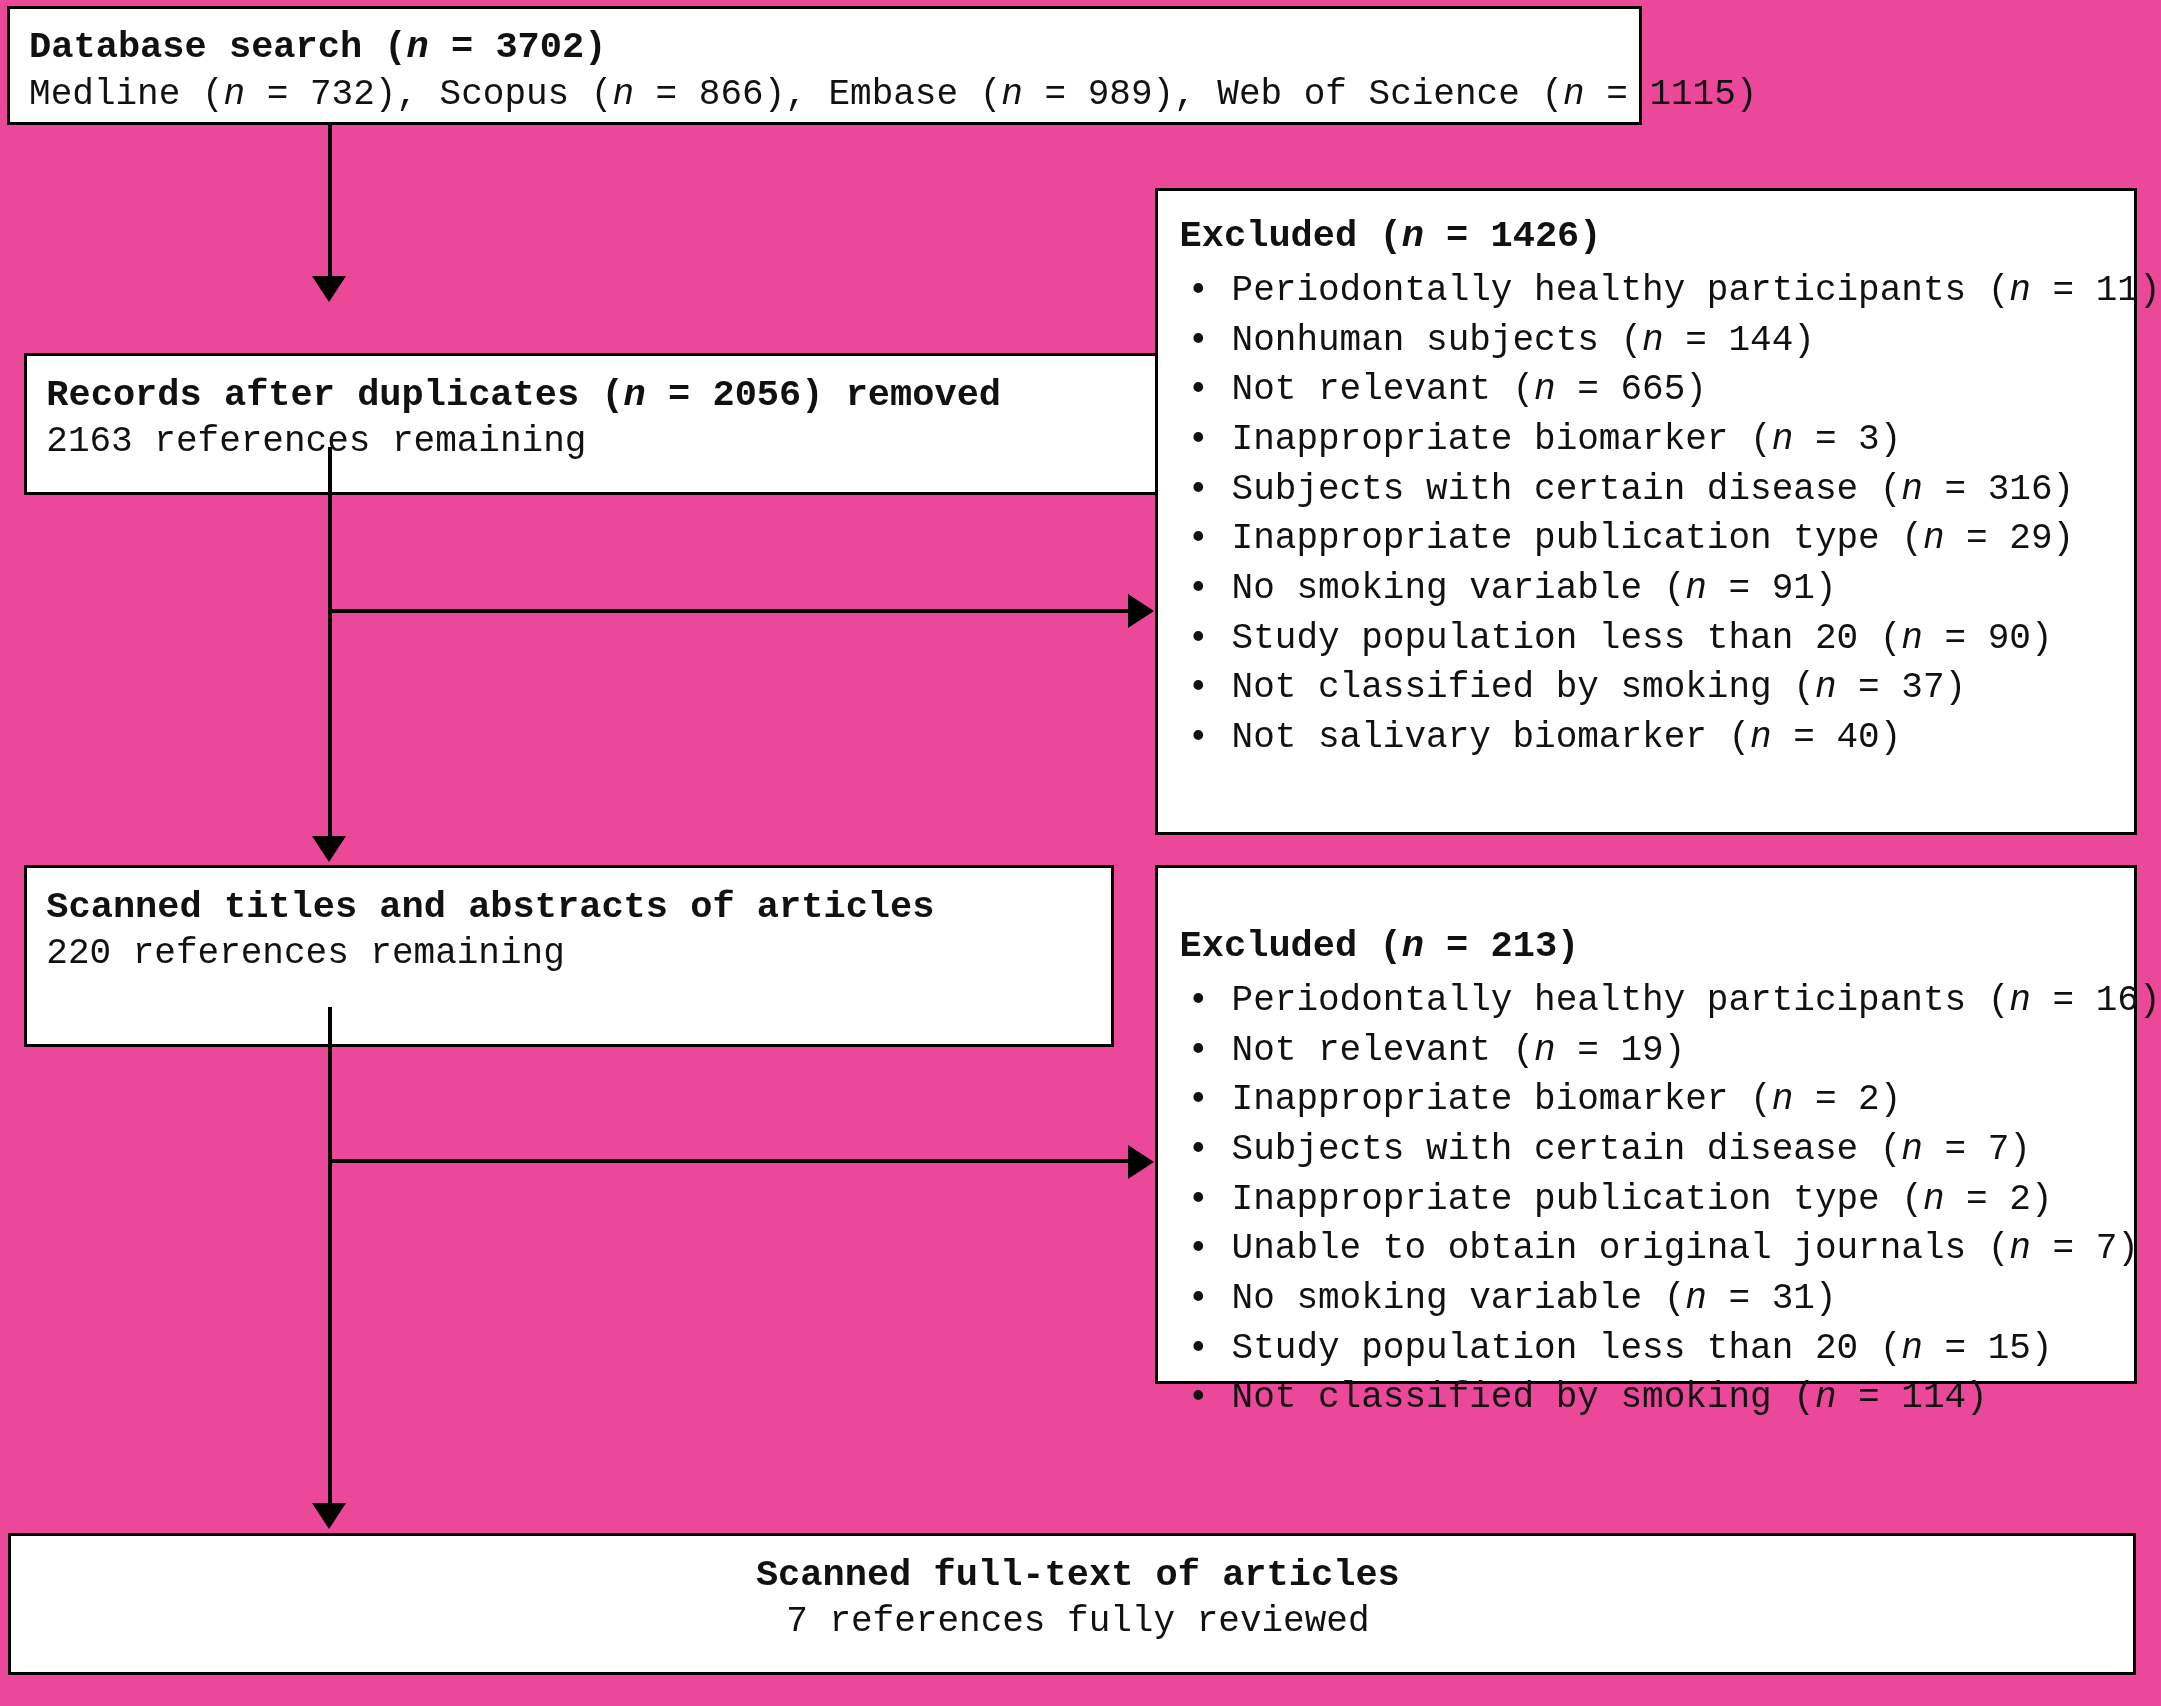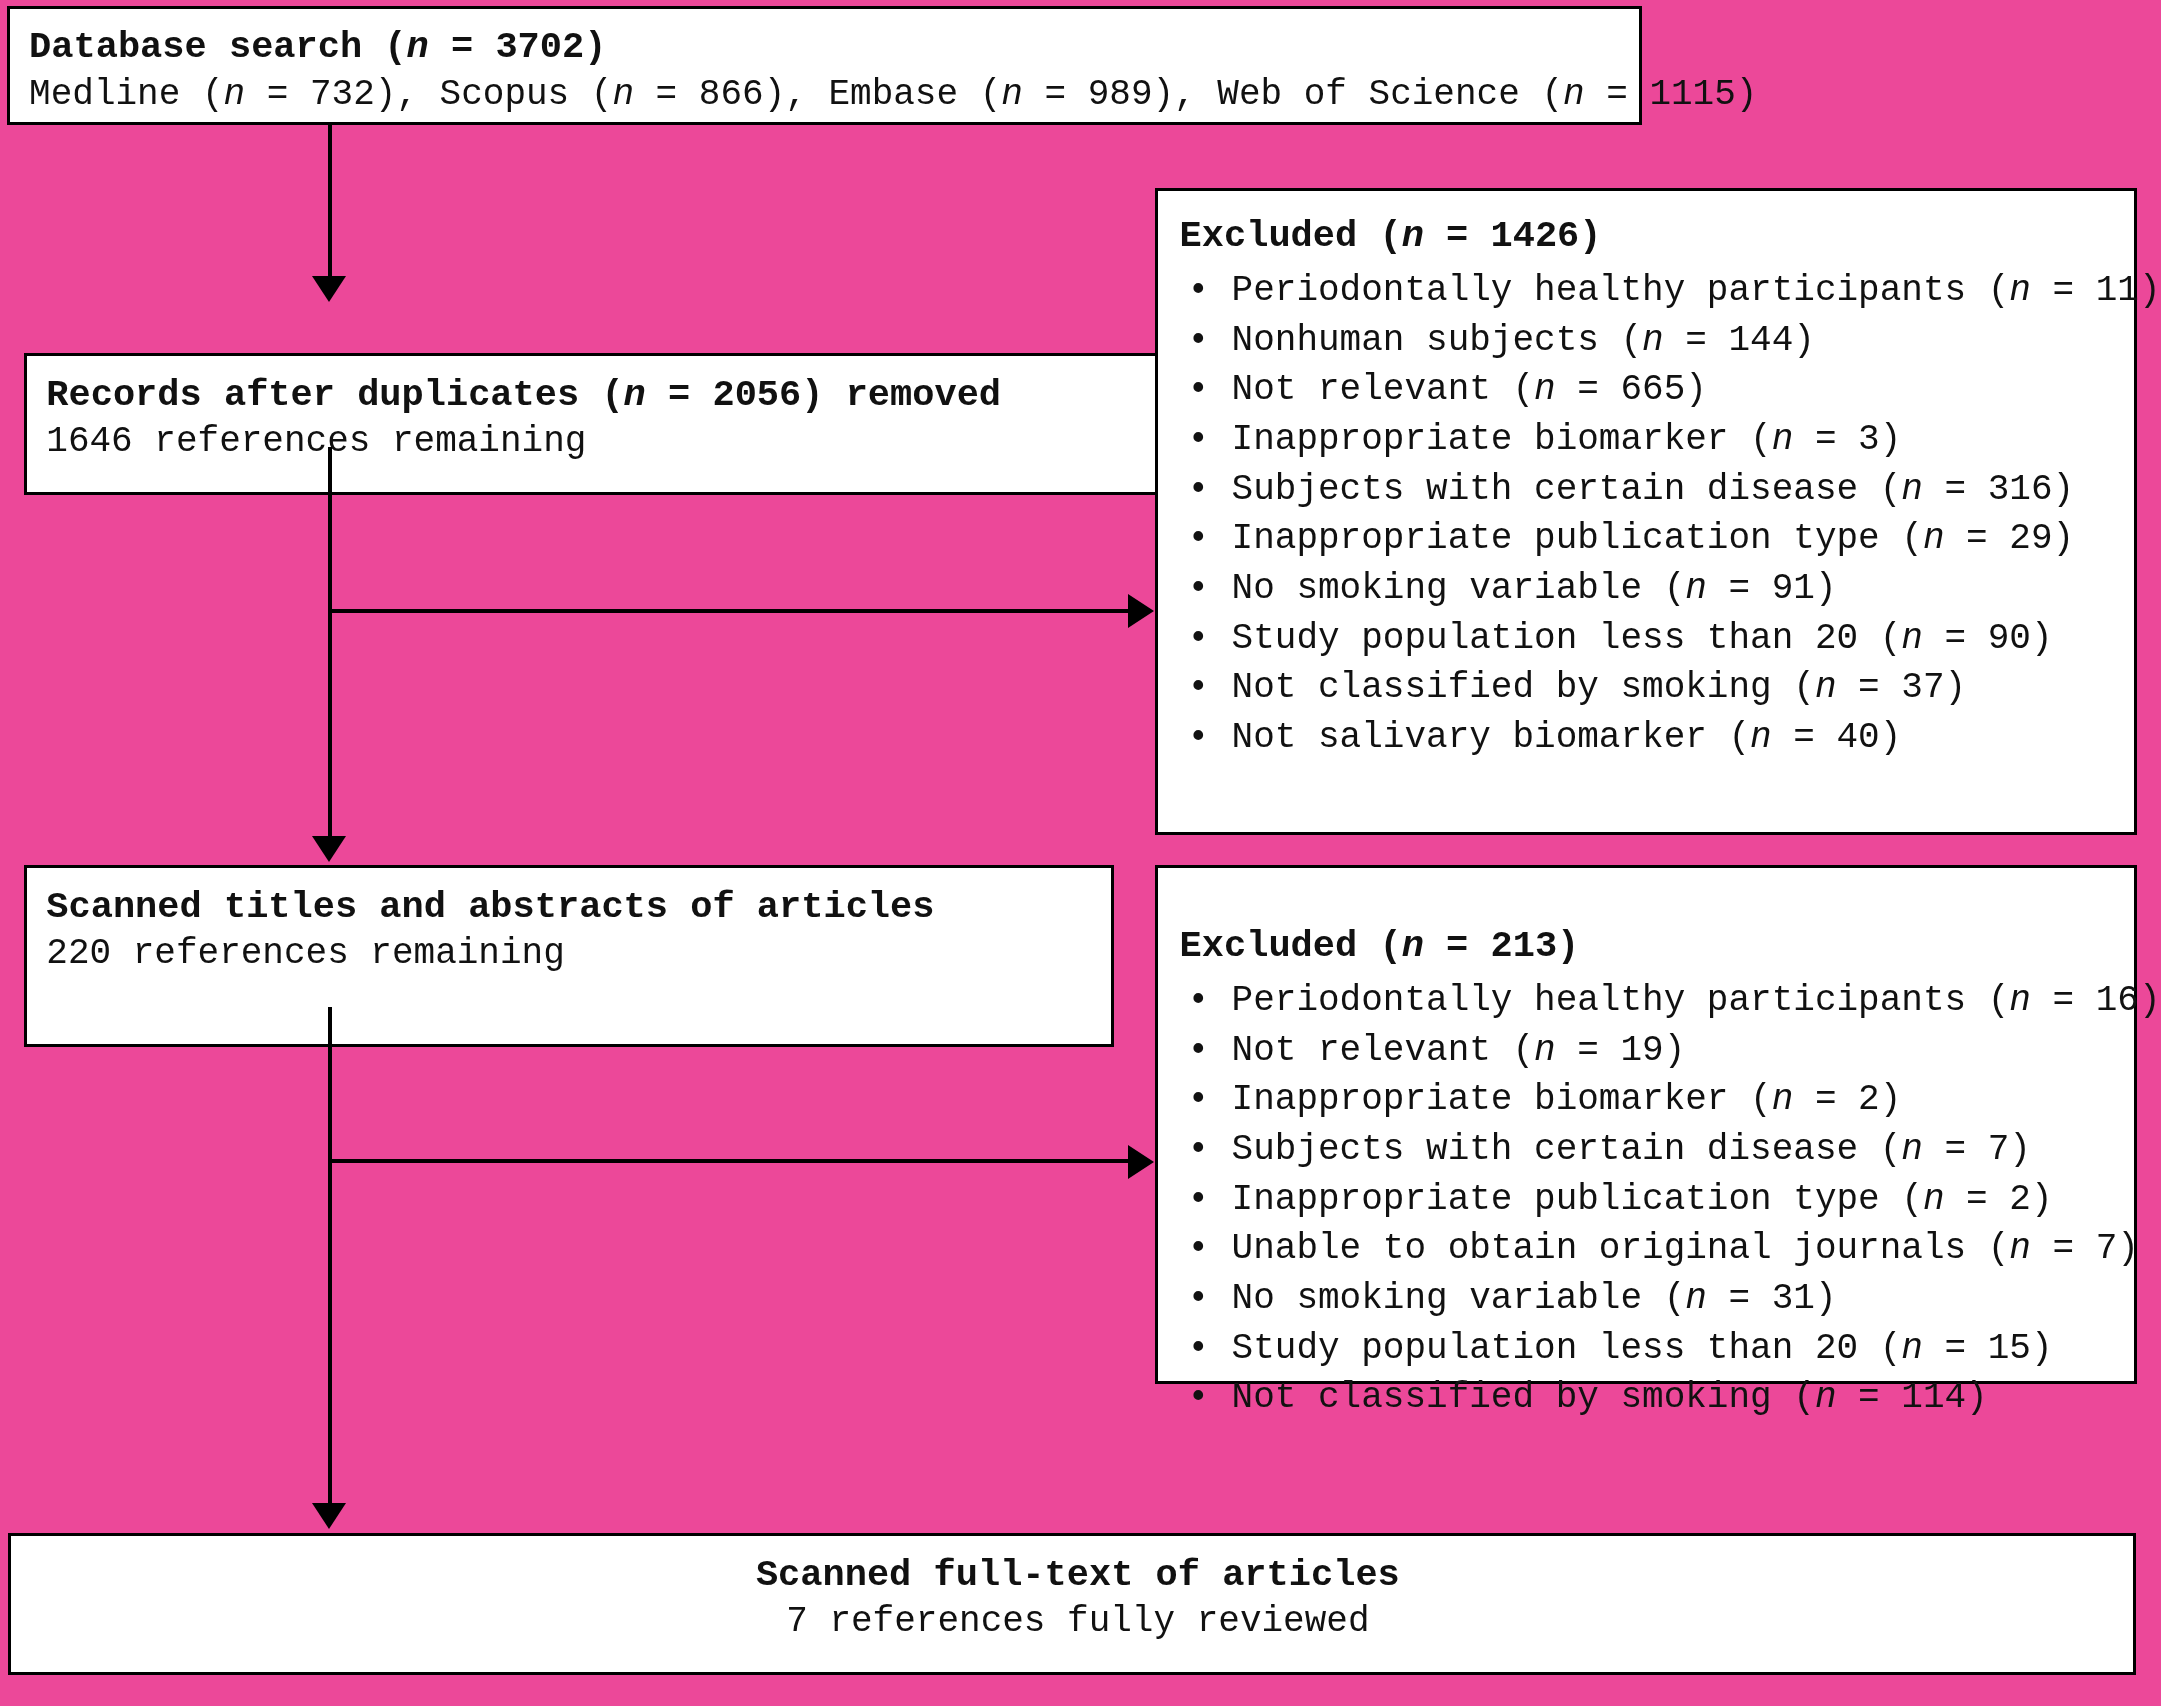--- a/index.html
+++ b/index.html
@@ -106,21 +106,21 @@
       <div class="line l-reg">Medline (<span class="nv">n</span> = 732), Scopus (<span class="nv">n</span> = 866), Embase (<span class="nv">n</span> = 989), Web of Science (<span class="nv">n</span> = 1115)</div>
     </div>
   </div>
 
   <div class="vline" style="left:328px; top:125px; height:154px;"></div>
   <div class="arrow-down" style="left:312px; top:276px;"></div>
 
   <div class="box" style="left:24px; top:316px; width:1290px; height:142px;margin-top:37px;">
     <div class="box-inner">
       <div class="line l-bold">Records after duplicates  (<span class="nv">n</span> = 2056) removed</div>
-      <div class="line l-reg">1646 references remaining</div>
+      <div class="line l-reg">2163 references remaining</div>
     </div>
   </div>
 
   <div class="box" style="left:1155px; top:188px; width:982px; height:647px;">
     <div class="box-inner" style="padding:24px 17px 11.4px 21.6px;">
       <div class="excl-head">Excluded  (<span class="nv">n</span> = 1426)</div>
       <ul class="excl-list">
         <li><span class="bullet">•</span><span>Periodontally healthy participants (<span class="nv">n</span> = 11)</span></li>
         <li><span class="bullet">•</span><span>Nonhuman subjects (<span class="nv">n</span> = 144)</span></li>
         <li><span class="bullet">•</span><span>Not relevant (<span class="nv">n</span> = 665)</span></li>

